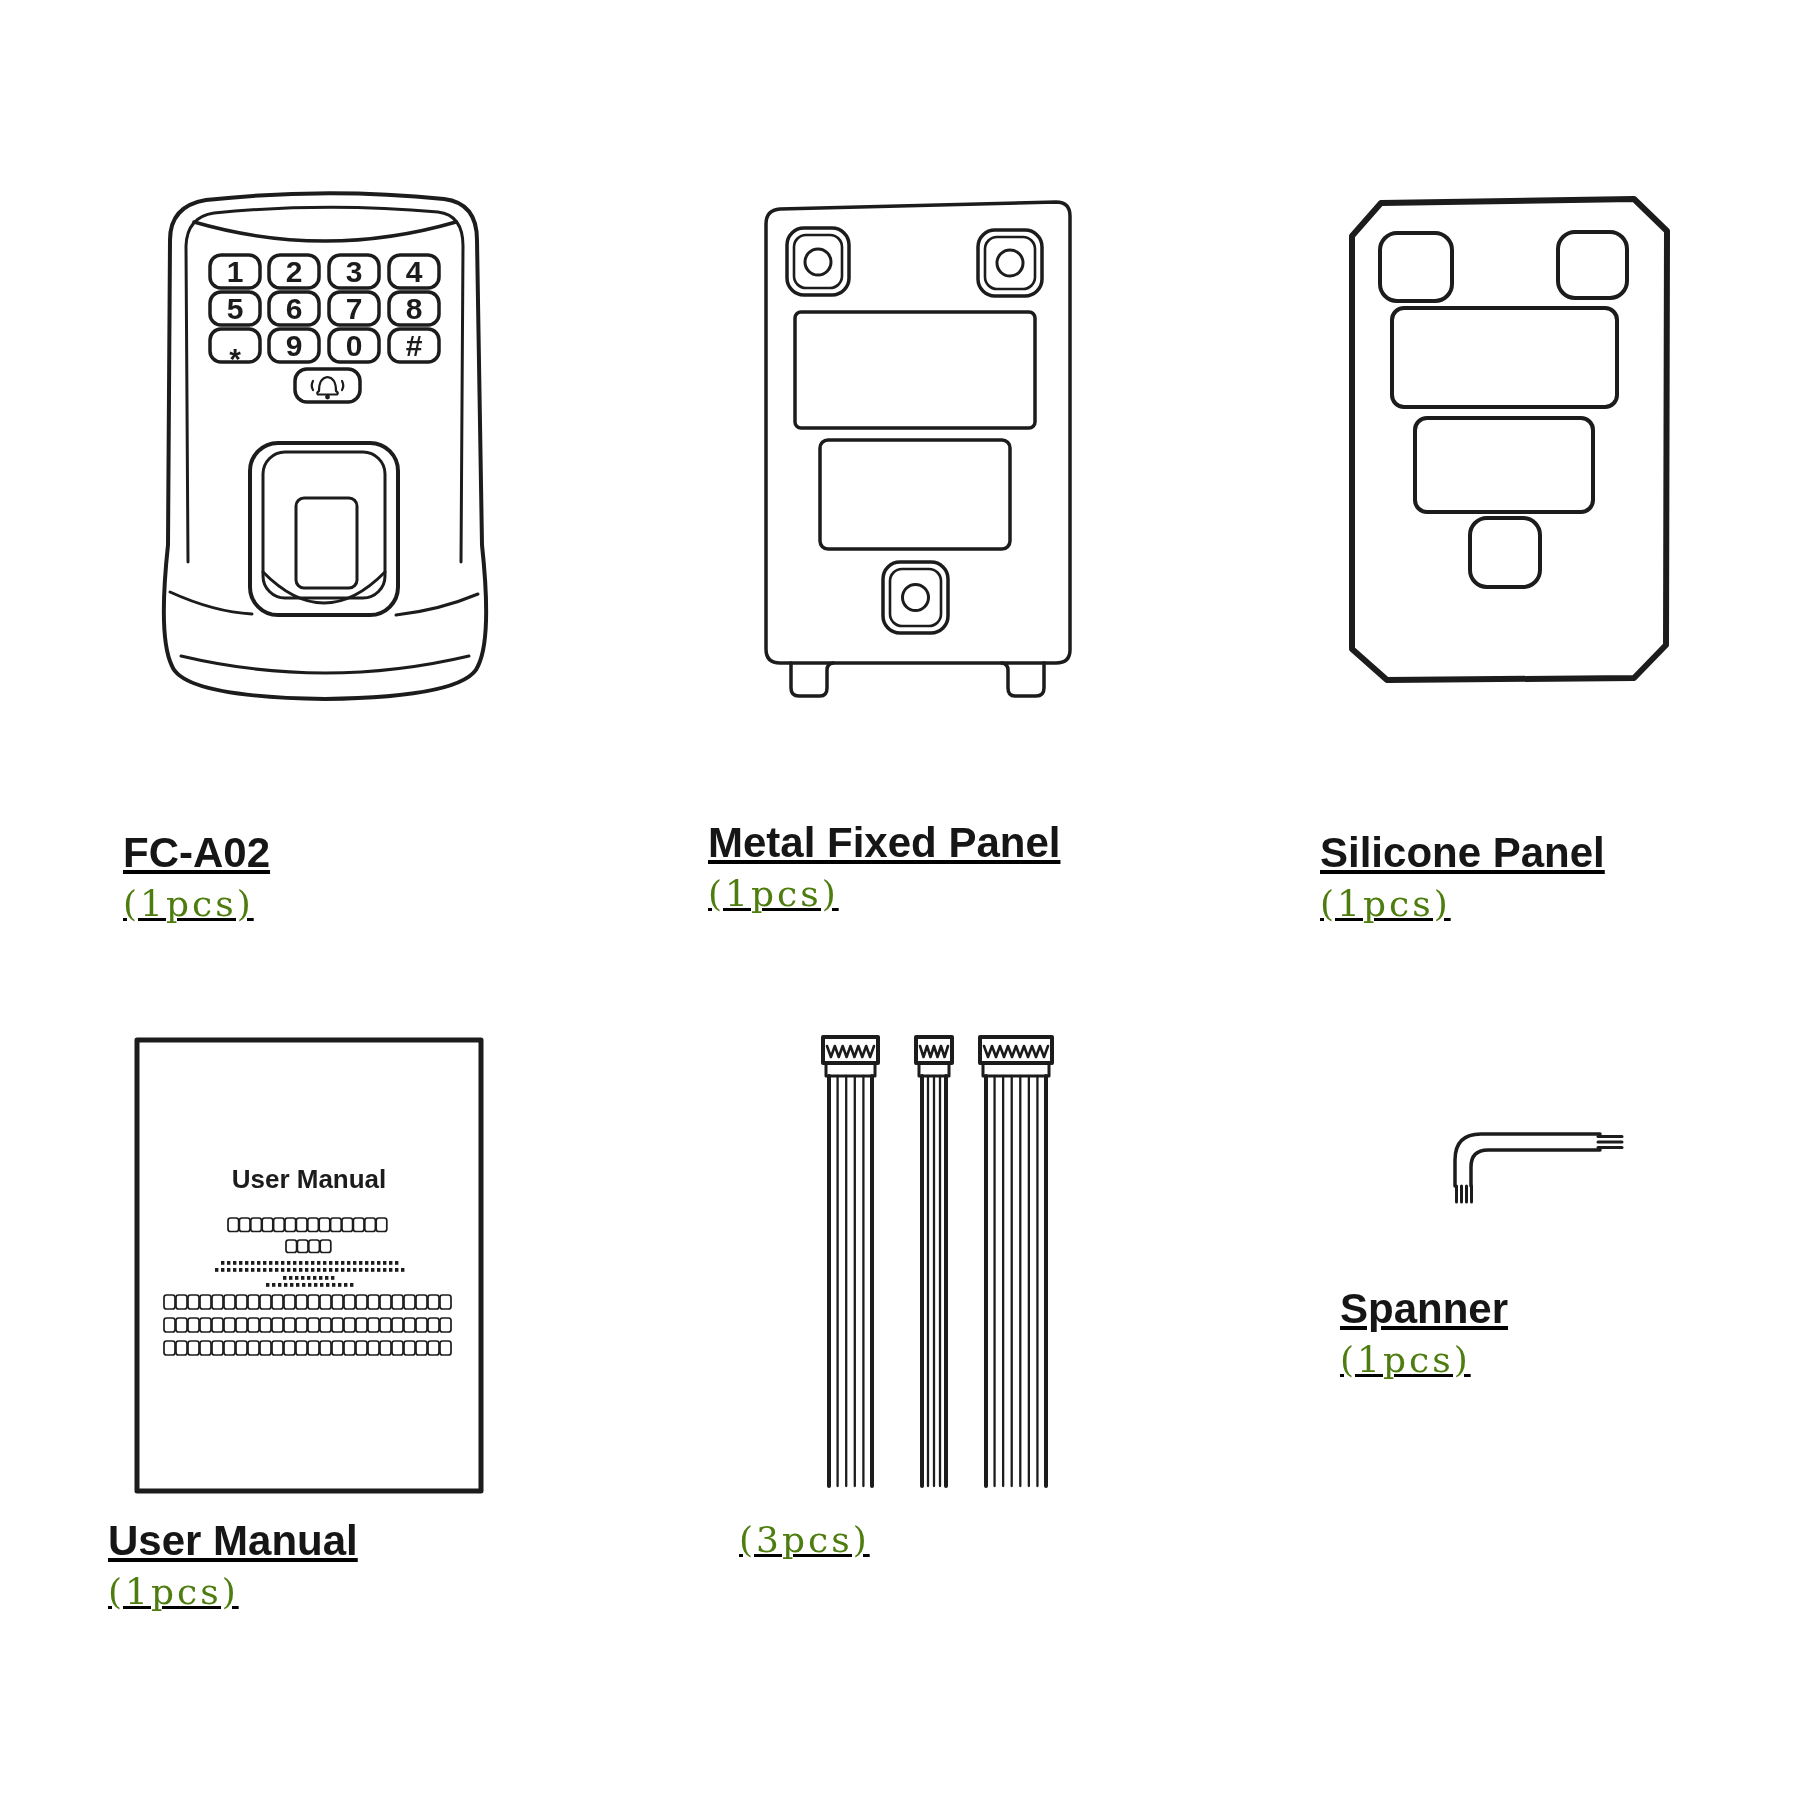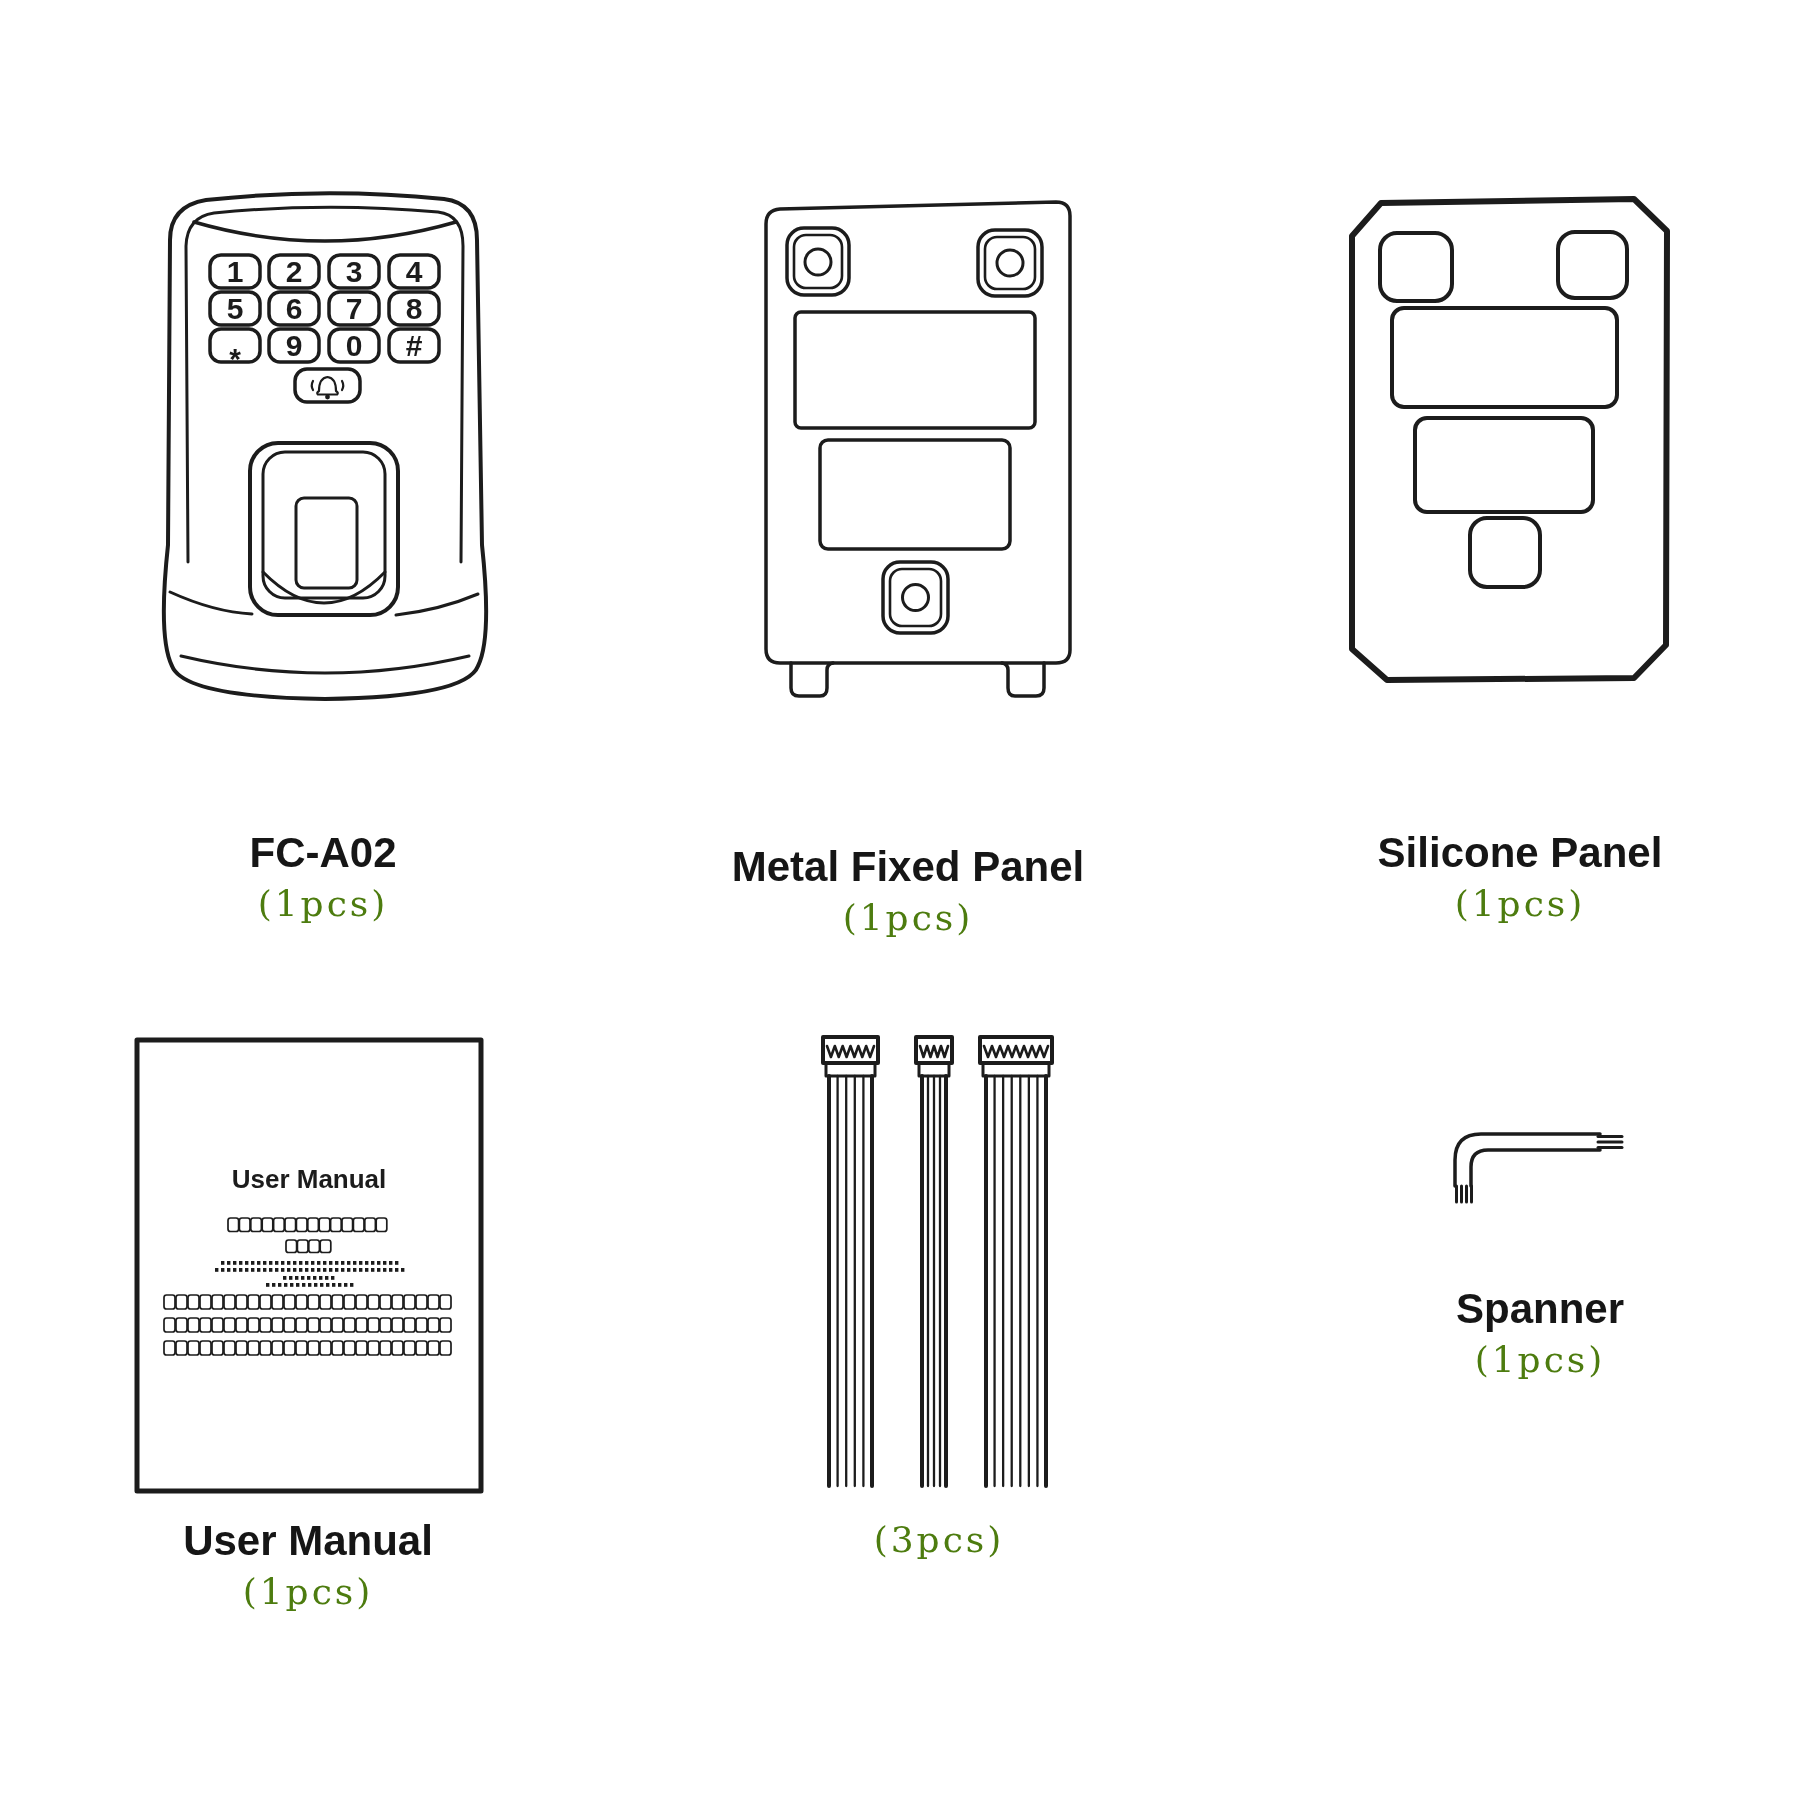--- a/index.html
+++ b/index.html
@@ -4,21 +4,21 @@
 <style>
   html,body{margin:0;padding:0;}
   body{width:1800px;height:1800px;position:relative;background:#ffffff;overflow:hidden;
        font-family:"Liberation Sans",sans-serif;}
   svg{position:absolute;left:0;top:0;}
   .ln{stroke:#1c1c1c;fill:none;stroke-linecap:round;stroke-linejoin:round;}
   .fw{stroke:#1c1c1c;fill:#ffffff;stroke-linecap:round;stroke-linejoin:round;}
   .s2{stroke-width:2.2}.s25{stroke-width:2.6}.s3{stroke-width:3}.s35{stroke-width:3.5}
   .s4{stroke-width:4}.s5{stroke-width:5}.s6{stroke-width:6}
   .keytxt{font:bold 30px "Liberation Sans",sans-serif;fill:#1c1c1c;text-anchor:middle;}
-  .caption{position:absolute;width:400px;text-align:center;}
+  .caption{position:absolute;width:400px;text-align:left;text-decoration:underline;}
   .item-name{font:bold 42px/46px "Liberation Sans",sans-serif;color:#161616;}
   .item-qty{margin-top:8px;font:36px/40px "DejaVu Serif",serif;color:#4d7c0f;letter-spacing:3px;}
   .manual-title{position:absolute;width:400px;text-align:center;
        font:bold 26px "Liberation Sans",sans-serif;color:#1c1c1c;}
 </style>
 </head>
 <body>
 
 <svg id="diagram" width="1800" height="1800" viewBox="0 0 1800 1800">
 
@@ -350,21 +350,21 @@
   </g>
 </svg>
 
 <div class="manual-title" style="left:109px;top:1164px;">User Manual</div>
 
 <div class="caption" style="left:123px;top:830px;">
   <div class="item-name">FC-A02</div>
   <div class="item-qty">(1pcs)</div>
 </div>
 
-<div class="caption" style="left:708px;top:820px;margin-top:24px;">
+<div class="caption" style="left:708px;top:820px;">
   <div class="item-name">Metal Fixed Panel</div>
   <div class="item-qty">(1pcs)</div>
 </div>
 
 <div class="caption" style="left:1320px;top:830px;">
   <div class="item-name">Silicone Panel</div>
   <div class="item-qty">(1pcs)</div>
 </div>
 
 <div class="caption" style="left:108px;top:1518px;">

